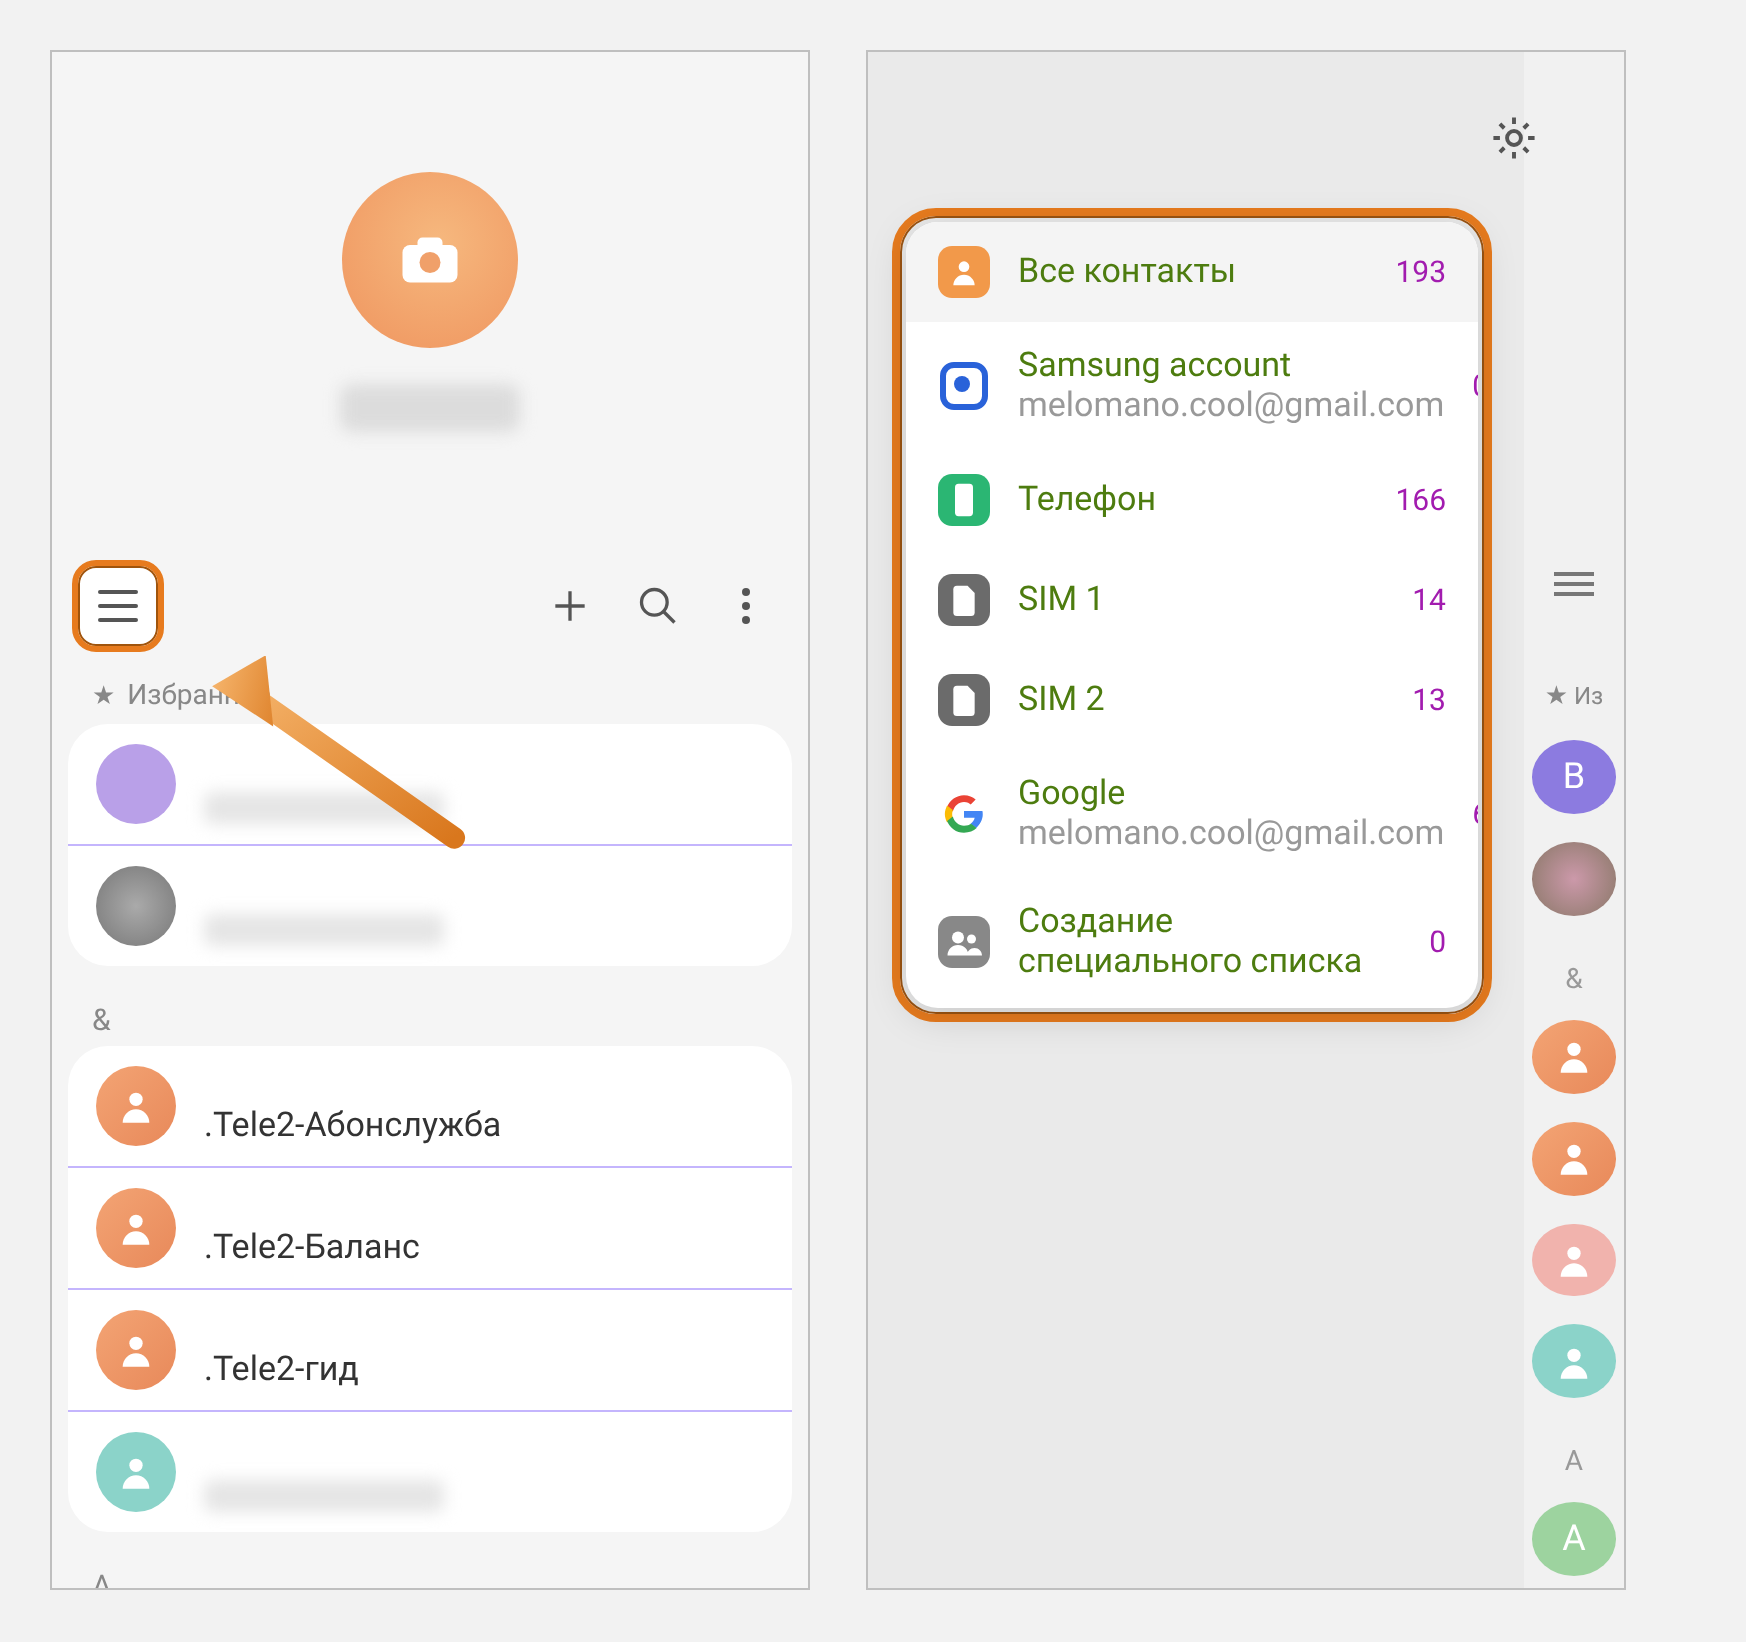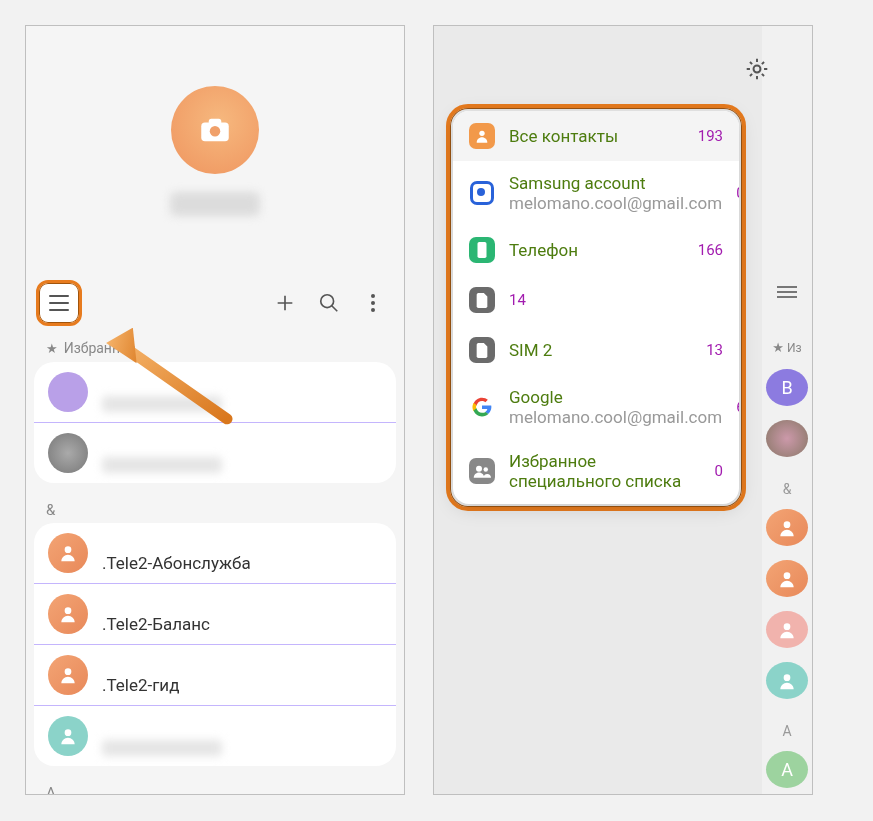--- a/index.html
+++ b/index.html
@@ -376,20 +376,23 @@
           </div>
           <span class="p-count">166</span>
         </div>
 
         <div class="p-row">
           <div class="p-icon ic-sim">
             <svg width="14" height="16" viewBox="0 0 14 18" fill="#fff">
                 <path d="M3 1h6l4 4v11a2 2 0 0 1-2 2H3a2 2 0 0 1-2-2V3a2 2 0 0 1 2-2z"></path>
               </svg>
           </div>
+          <div class="p-text">
+            <span class="p-title">SIM 1</span>
+          </div>
           <span class="p-count">14</span>
         </div>
 
         <div class="p-row">
           <div class="p-icon ic-sim">
             <svg width="14" height="16" viewBox="0 0 14 18" fill="#fff">
                 <path d="M3 1h6l4 4v11a2 2 0 0 1-2 2H3a2 2 0 0 1-2-2V3a2 2 0 0 1 2-2z"></path>
               </svg>
           </div>
           <div class="p-text">
@@ -416,21 +419,21 @@
 
         <div class="p-row">
           <div class="p-icon ic-group">
             <svg width="18" height="14" viewBox="0 0 24 18" fill="#fff">
                 <circle cx="8" cy="6" r="4"></circle>
                 <circle cx="17" cy="7" r="3"></circle>
                 <path d="M1 18c0-3.9 3.1-7 7-7s7 3.1 7 7M14 18c0-2.8 2.2-5 5-5s5 2.2 5 5"></path>
               </svg>
           </div>
           <div class="p-text">
-            <span class="p-title" style="line-height:1.2">Избранное специального списка</span>
+            <span class="p-title" style="line-height:1.2">Создание специального списка</span>
           </div>
           <span class="p-count">0</span>
         </div>
 
       </div>
     </div>
   </div>
 
 </div>
 

